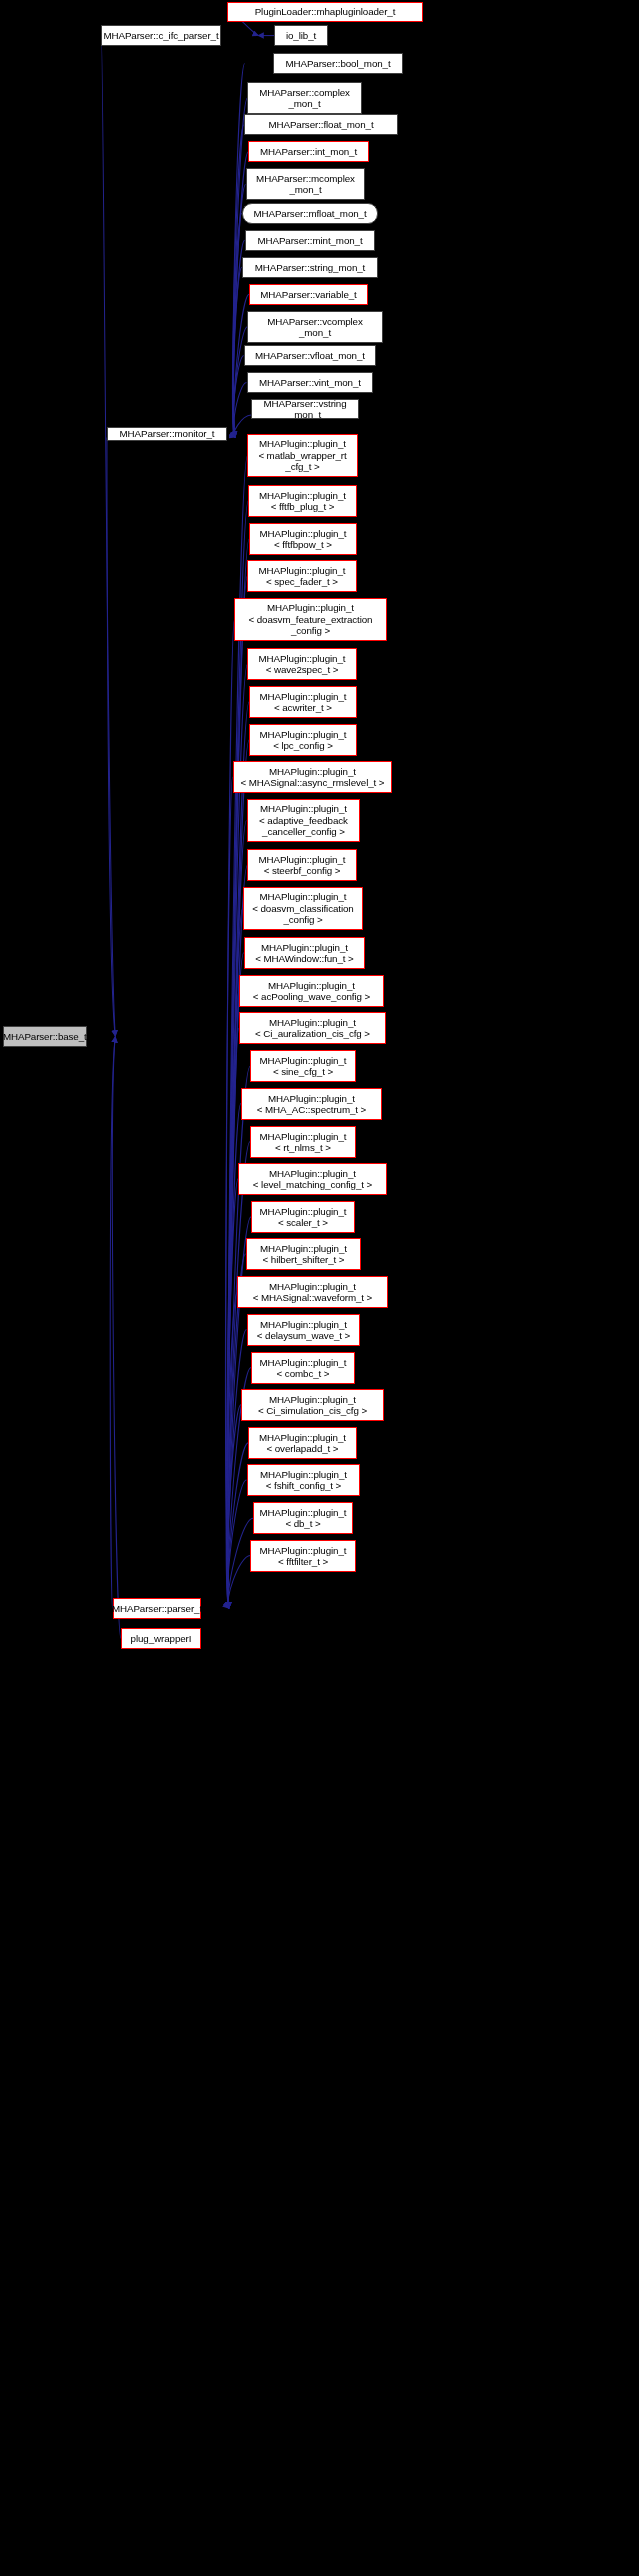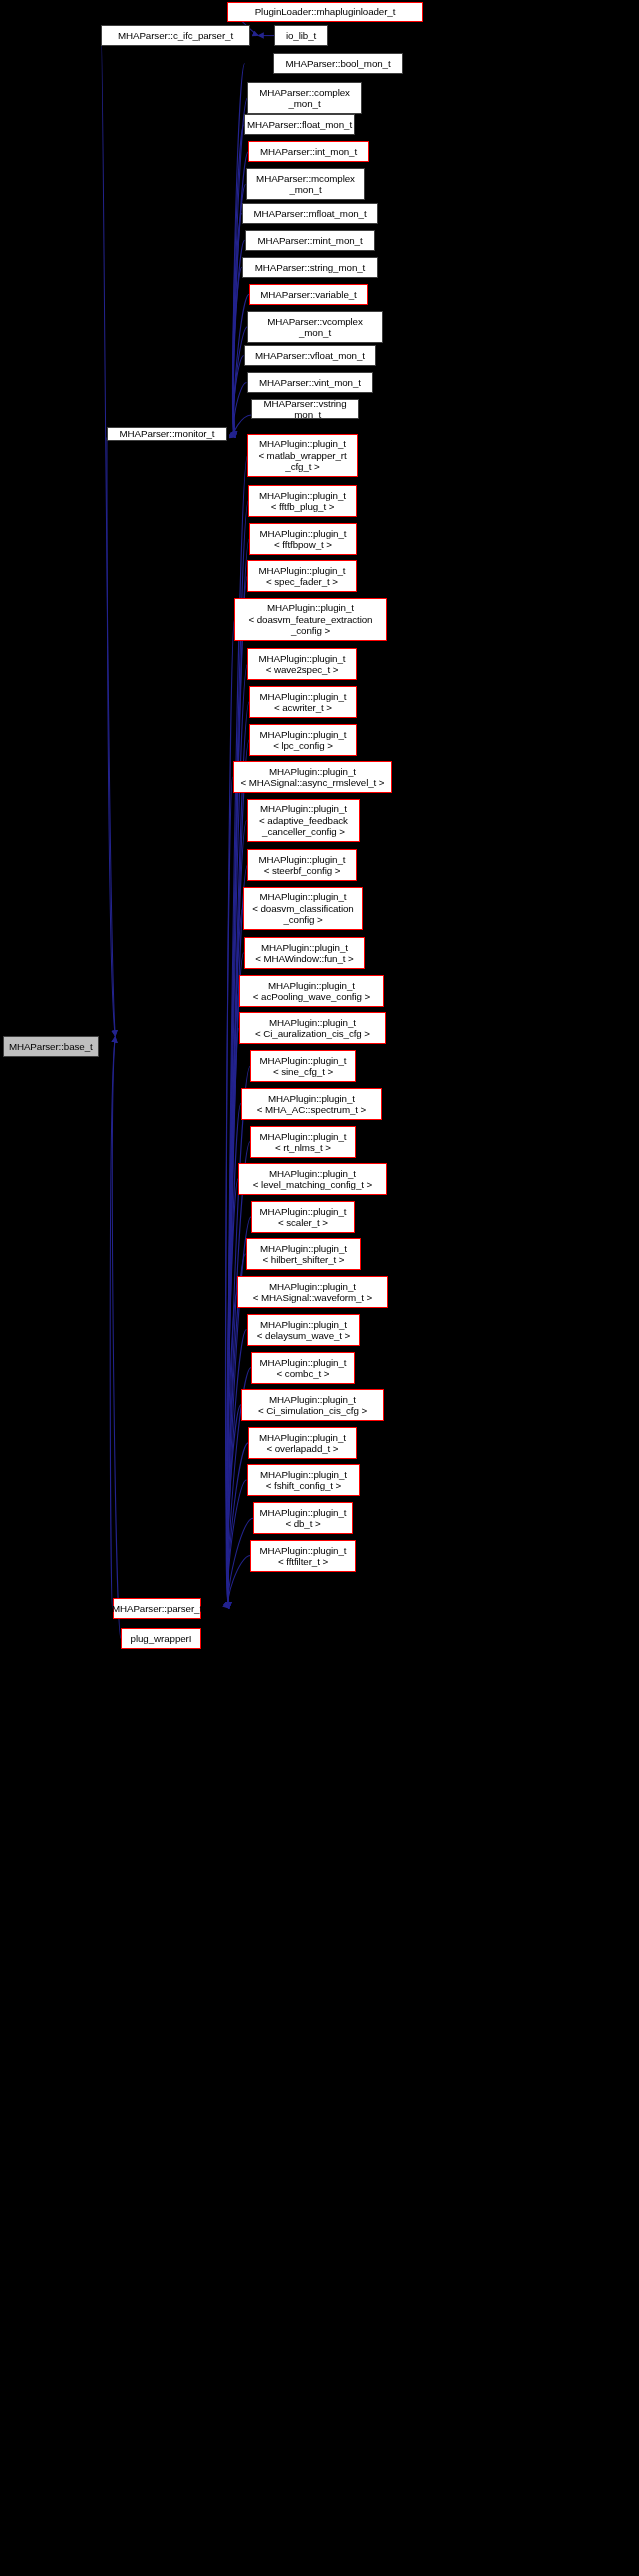--- a/index.html
+++ b/index.html
@@ -104,30 +104,30 @@
       <path d="M 255 1389 C 248.16 1389, 238.8 1695, 246 1729" fill="none" stroke="#23238e" stroke-width="1.1" marker-end="url(#arrow)"></path>
       <path d="M 265 1429 C 254.36 1429, 239.8 1699, 246 1729" fill="none" stroke="#23238e" stroke-width="1.1" marker-end="url(#arrow)"></path>
       <path d="M 270 1470 C 257.46 1470, 240.3 1703.1, 246 1729" fill="none" stroke="#23238e" stroke-width="1.1" marker-end="url(#arrow)"></path>
       <path d="M 259 1510 C 250.64 1510, 239.2 1707.1, 246 1729" fill="none" stroke="#23238e" stroke-width="1.1" marker-end="url(#arrow)"></path>
       <path d="M 267 1551 C 255.6 1551, 240 1711.2, 246 1729" fill="none" stroke="#23238e" stroke-width="1.1" marker-end="url(#arrow)"></path>
       <path d="M 265 1591 C 254.36 1591, 239.8 1715.2, 246 1729" fill="none" stroke="#23238e" stroke-width="1.1" marker-end="url(#arrow)"></path>
       <path d="M 272 1632 C 258.7 1632, 240.5 1719.3, 246 1729" fill="none" stroke="#23238e" stroke-width="1.1" marker-end="url(#arrow)"></path>
       <path d="M 269 1672 C 256.84 1672, 240.2 1723.3, 246 1729" fill="none" stroke="#23238e" stroke-width="1.1" marker-end="url(#arrow)"></path>
     </svg>
 <div class="node red" style="left: 227px; top: 1.9px; width: 196px; height: 20.5px;">PluginLoader::mhapluginloader_t</div>
-    <div class="node" style="left: 101px; top: 25px; width: 149px; height: 20.5px;">MHAParser::c_ifc_parser_t</div>
+    <div class="node" style="left: 101px; top: 25px; width: 120px; height: 20.5px;">MHAParser::c_ifc_parser_t</div>
     <div class="node" style="left: 274px; top: 25px; width: 54px; height: 20.5px;">io_lib_t</div>
     <div class="node" style="left: 245px; top: 53px; width: 130px; height: 20.5px; margin-left: 28px;">MHAParser::bool_mon_t</div>
     <div class="node" style="left: 247px; top: 82px; width: 115px; height: 32px;">MHAParser::complex
 _mon_t</div>
-    <div class="node" style="left: 244px; top: 114px; width: 111px; height: 20.5px; text-align: center;">MHAParser::float_mon_t</div>
+    <div class="node" style="left: 244px; top: 114px; width: 154px; height: 20.5px; text-align: center;">MHAParser::float_mon_t</div>
     <div class="node red" style="left: 248px; top: 141px; width: 121px; height: 20.5px;">MHAParser::int_mon_t</div>
     <div class="node" style="left: 246px; top: 168px; width: 119px; height: 32px;">MHAParser::mcomplex
 _mon_t</div>
-    <div class="node" style="left: 242px; top: 203px; width: 136px; height: 20.5px;">MHAParser::mfloat_mon_t</div>
+    <div class="node" style="left: 242px; top: 203px; width: 136px; height: 20.5px; border-radius: 10px;">MHAParser::mfloat_mon_t</div>
     <div class="node" style="left: 245px; top: 230px; width: 130px; height: 20.5px;">MHAParser::mint_mon_t</div>
     <div class="node" style="left: 242px; top: 257px; width: 136px; height: 20.5px;">MHAParser::string_mon_t</div>
     <div class="node red" style="left: 249px; top: 284px; width: 119px; height: 20.5px;">MHAParser::variable_t</div>
     <div class="node" style="left: 247px; top: 311px; width: 136px; height: 32px;">MHAParser::vcomplex
 _mon_t</div>
     <div class="node" style="left: 244px; top: 345px; width: 132px; height: 20.5px;">MHAParser::vfloat_mon_t</div>
     <div class="node" style="left: 247px; top: 372px; width: 126px; height: 20.5px;">MHAParser::vint_mon_t</div>
     <div class="node" style="left: 251px; top: 399px; width: 108px; height: 20px;">MHAParser::vstring
 _mon_t</div>
     <div class="node" style="left: 107px; top: 427px; width: 120px; height: 14px;">MHAParser::monitor_t</div>
@@ -186,17 +186,17 @@
     <div class="node red" style="left: 241px; top: 1389px; width: 143px; height: 32px;">MHAPlugin::plugin_t
 &lt; Ci_simulation_cis_cfg &gt;</div>
     <div class="node red" style="left: 248px; top: 1427px; width: 109px; height: 32px;">MHAPlugin::plugin_t
 &lt; overlapadd_t &gt;</div>
     <div class="node red" style="left: 247px; top: 1464px; width: 113px; height: 32px;">MHAPlugin::plugin_t
 &lt; fshift_config_t &gt;</div>
     <div class="node red" style="left: 253px; top: 1502px; width: 100px; height: 32px;">MHAPlugin::plugin_t
 &lt; db_t &gt;</div>
     <div class="node red" style="left: 250px; top: 1540px; width: 106px; height: 32px;">MHAPlugin::plugin_t
 &lt; fftfilter_t &gt;</div>
-    <div class="node root" style="left: 2.8px; top: 1026px; width: 96px; height: 20.5px; margin-top: 10px;">MHAParser::base_t</div>
+    <div class="node root" style="left: 2.8px; top: 1026px; width: 84px; height: 20.5px;">MHAParser::base_t</div>
     <div class="node red" style="left: 113px; top: 1598px; width: 88px; height: 20.5px;">MHAParser::parser_t</div>
     <div class="node red" style="left: 121px; top: 1628px; width: 80px; height: 20.5px;">plug_wrapperI</div>
   </div>
 
 
 </body></html>

